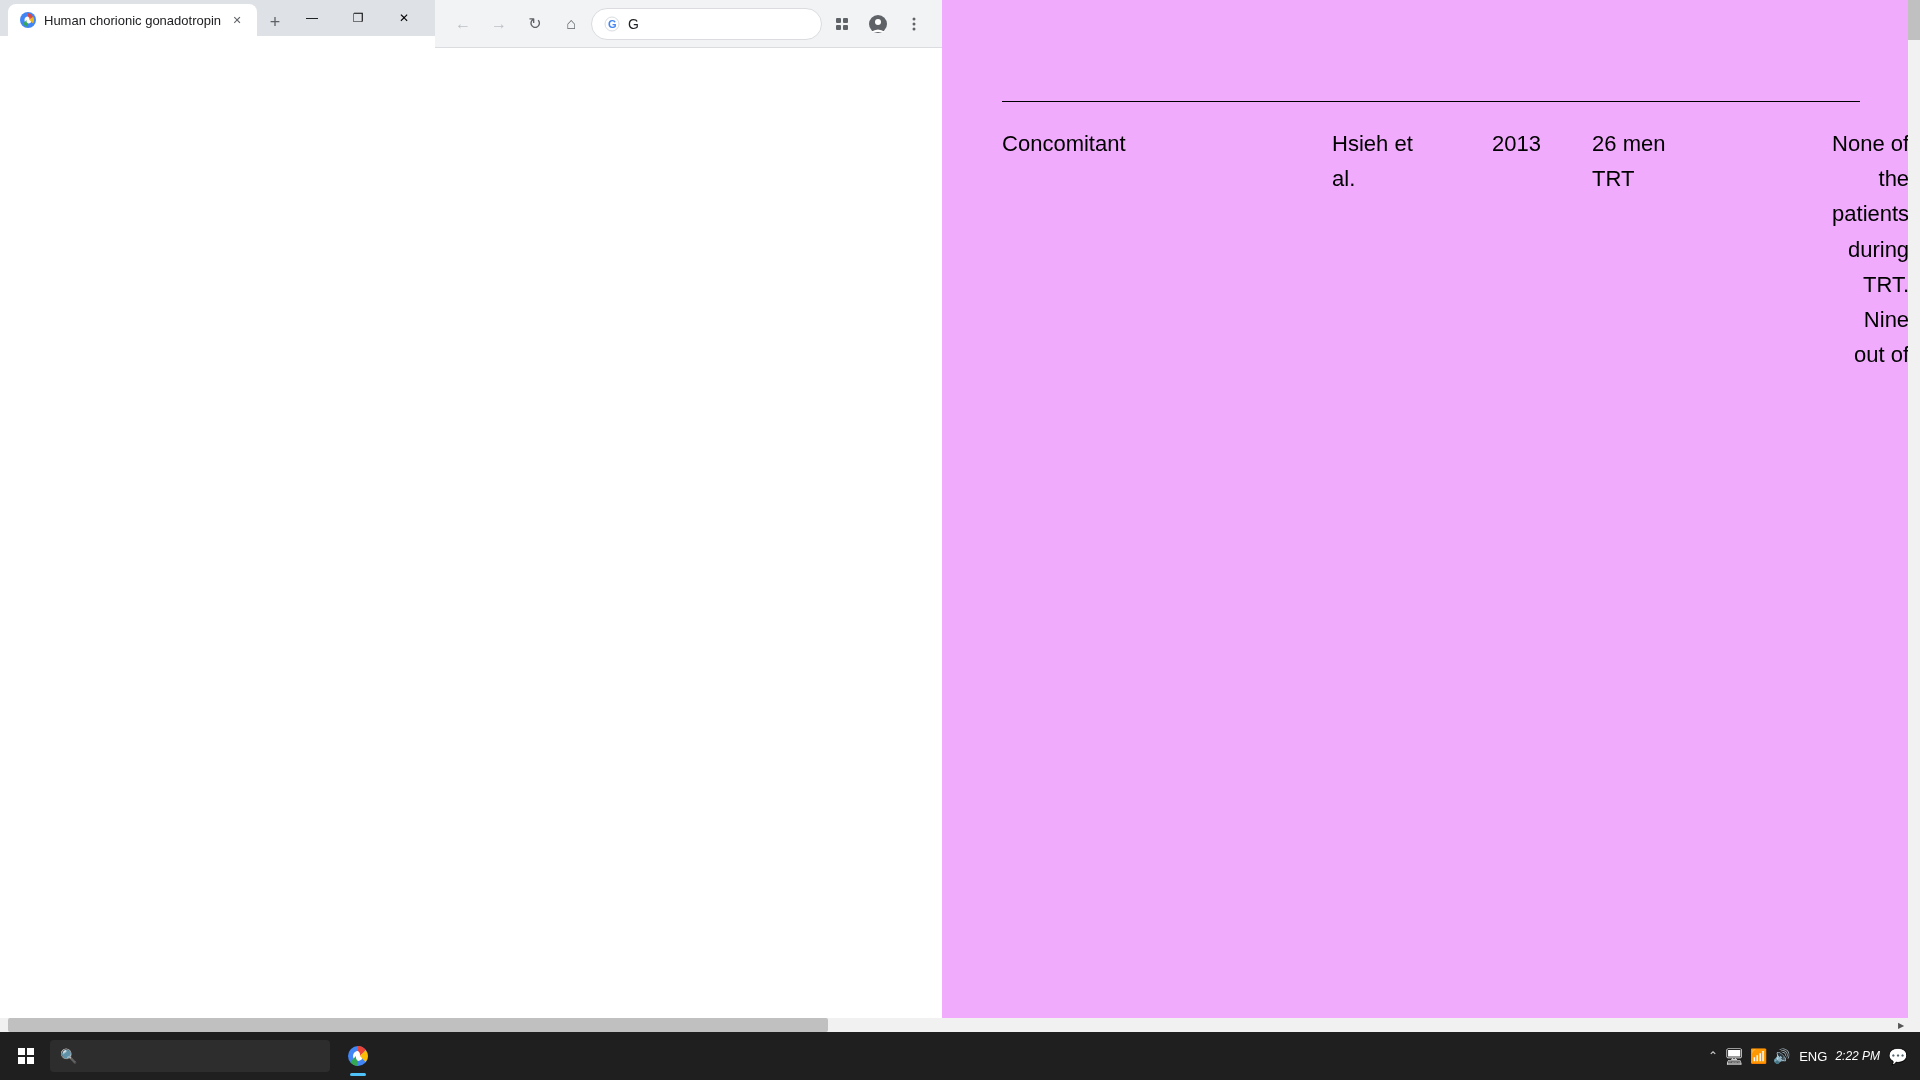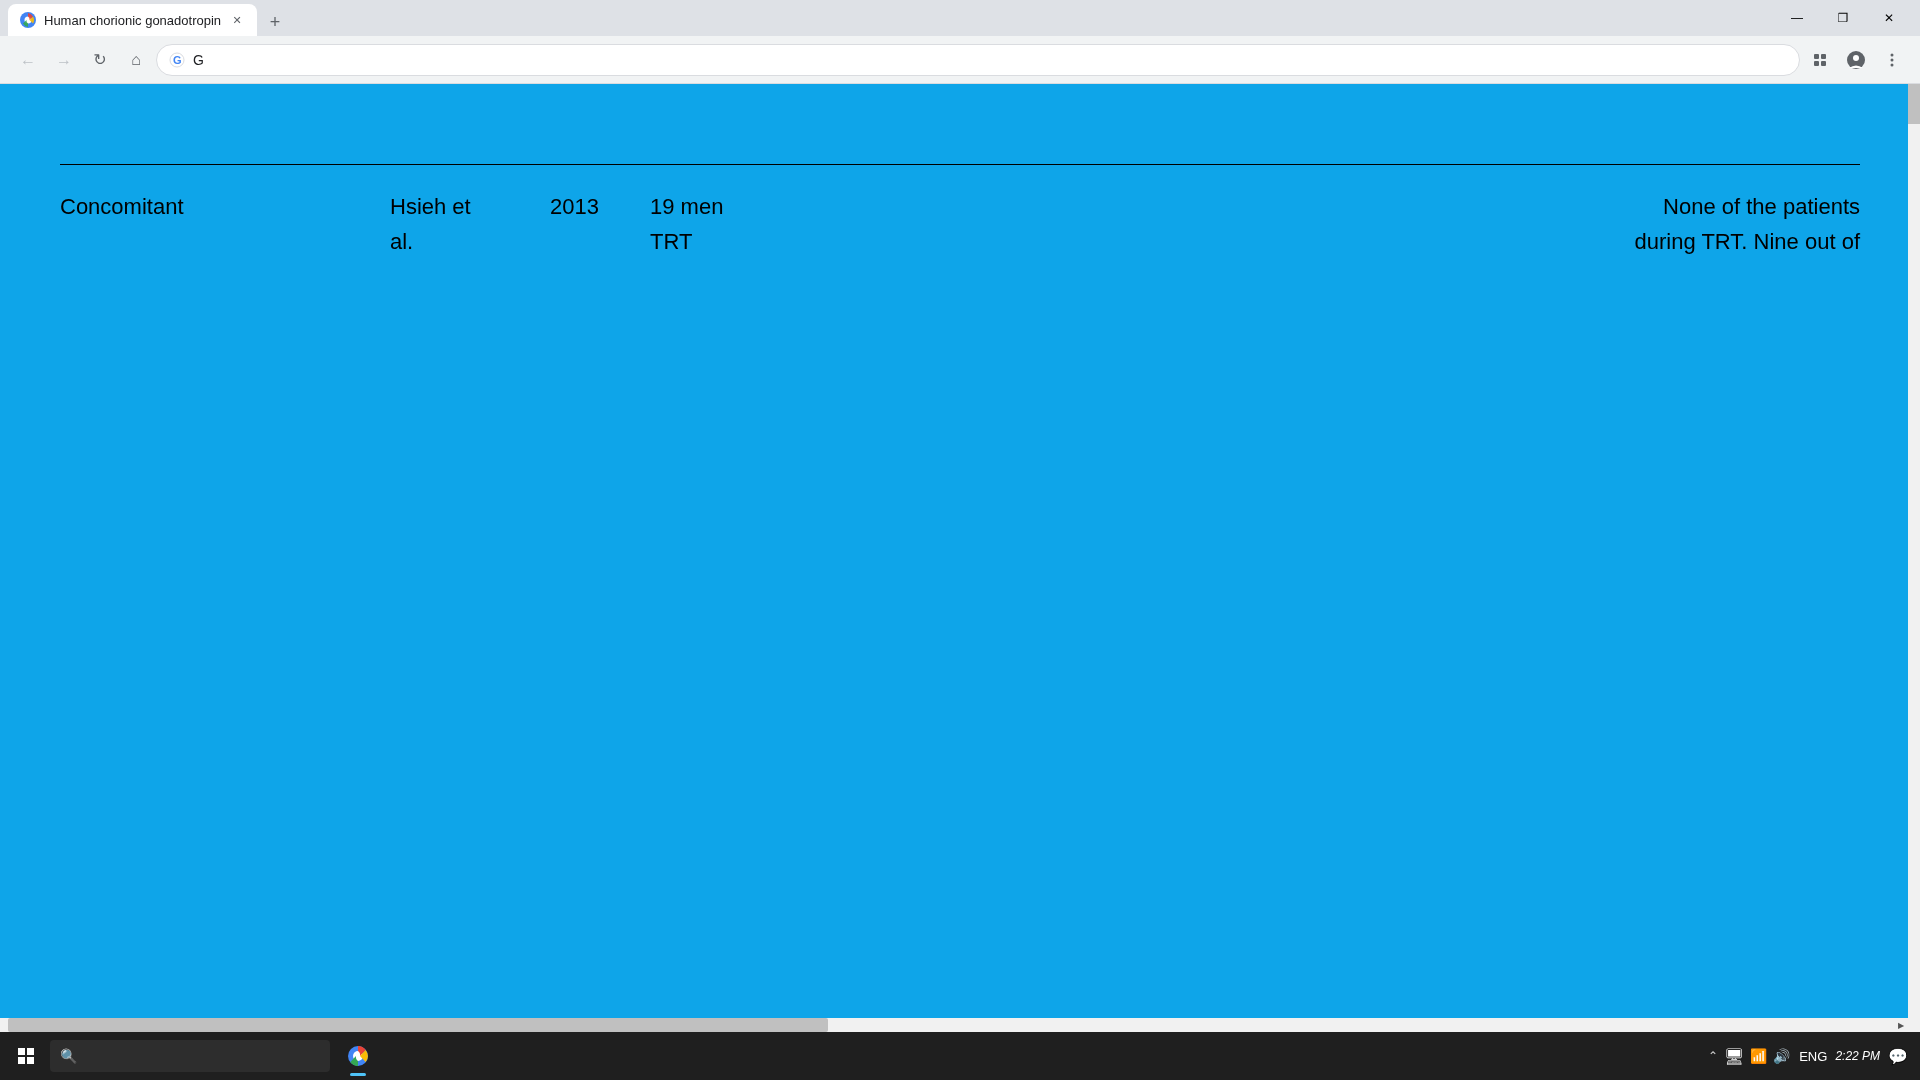--- a/index.html
+++ b/index.html
@@ -16,21 +16,21 @@
       overflow: hidden;
       position: relative;
     }
 
     
     .browser-window {
       width: 1920px;
       height: 1080px;
       background: #fff;
       display: flex;
-      flex-direction: column;
+      flex-direction: row;
     }
 
     .title-bar {
       background: #dee1e6;
       height: 36px;
       display: flex;
       align-items: center;
       padding: 0 8px;
       gap: 0;
     }
@@ -171,24 +171,24 @@
 
     .toolbar-right {
       display: flex;
       align-items: center;
       gap: 4px;
     }
 
     
     .page-content {
       flex: 1;
-      background: #0ea5e9;
+      background: #f0abfc;
       overflow: hidden;
       position: relative;
-      padding: 80px 60px 0 60px;
+      padding: 101px 60px 0 60px;
     }
 
     .scrollbar-right {
       position: absolute;
       right: 0;
       top: 0;
       bottom: 40px;
       width: 12px;
       background: #f1f1f1;
     }
@@ -498,21 +498,21 @@
         <div class="col col-2">
           <div>Hsieh et</div>
           <div>al.</div>
         </div>
 
         <div class="col col-3">
           <div>2013</div>
         </div>
 
         <div class="col col-4">
-          <div>19 men</div>
+          <div>26 men</div>
           <div>TRT</div>
         </div>
 
 
         <div class="col col-6">
           <div>None of the patients</div>
           <div>during TRT. Nine out of</div>
         </div>
       </div>
     </div>

